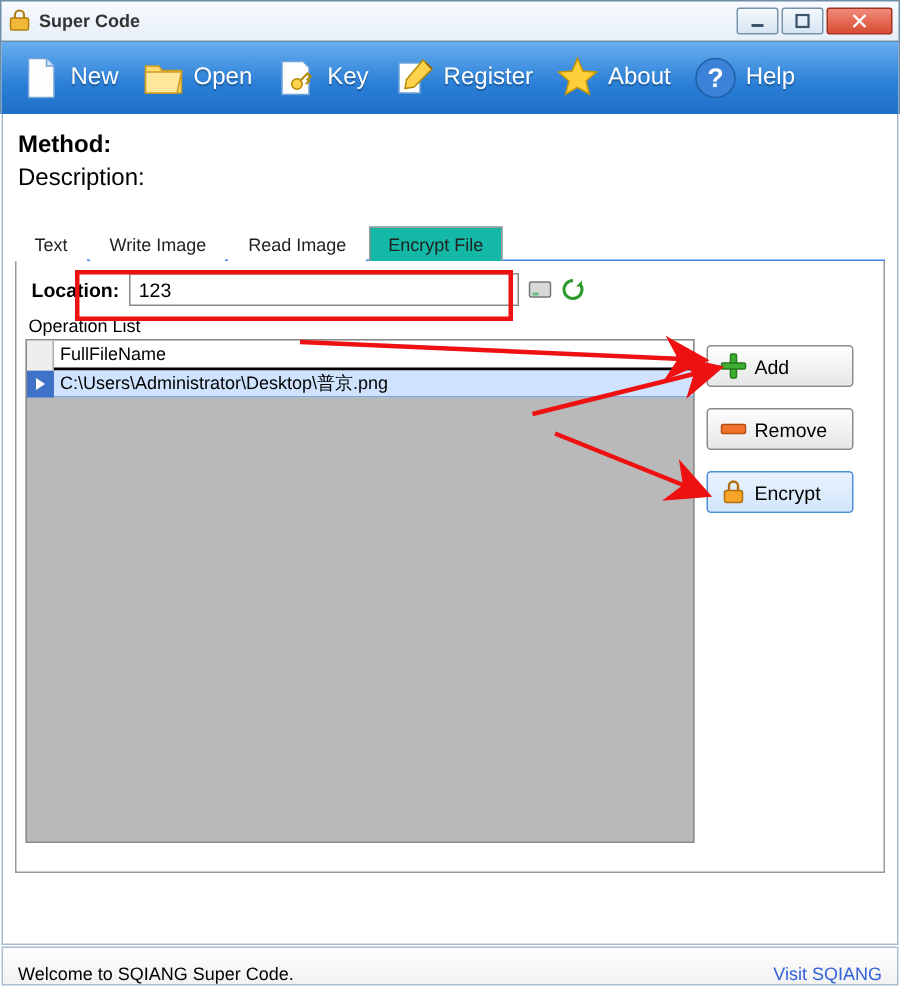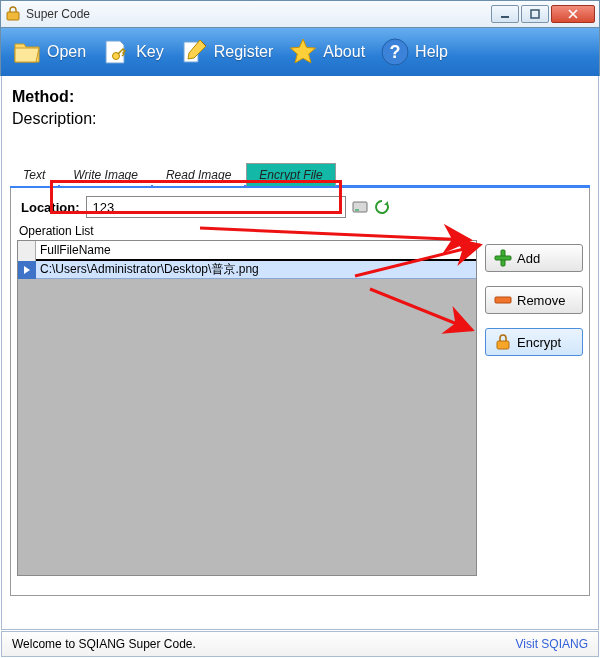--- a/index.html
+++ b/index.html
@@ -1,42 +1,42 @@
 <!DOCTYPE html>
 <html><head>
 <meta charset="utf-8">
 <style>
   * { box-sizing: border-box; margin: 0; padding: 0; font-family: "Segoe UI", Tahoma, sans-serif; }
   body { background: #fff; width: 600px; height: 658px; overflow: hidden; position: relative; }
 
   
-  .titlebar { height: 28px; background: linear-gradient(#f8fbff,#e6eef7); border: 1px solid #6c8ea8; display:flex; align-items:center; padding:0 4px; }
+  .titlebar { height: 28px; background: linear-gradient(#f8fbff,#e6eef7); border: 1px solid #6c8ea8; display:flex; align-items:center; padding:0 4px;font-weight:bold; }
   .titlebar .icon { width:16px; height:16px; margin-right:5px; }
   .titlebar .title { flex:1; font-size:12px; color:#333; }
   .winbtn { width:28px; height:18px; border:1px solid #7a94ab; margin-left:2px; background:linear-gradient(#f3f8fd,#d6e5f2); border-radius:2px; display:flex; align-items:center; justify-content:center; font-size:10px; color:#3a556b; }
   .winbtn.close { background:linear-gradient(#f18b7a,#d84c33); border-color:#a03222; color:#fff; width:44px;}
   .winbtn svg { width:10px; height:10px; }
 
   
   .toolbar { height:48px; background:linear-gradient(#67aef0,#2a7ed6 60%,#1f6fc7); border-left:1px solid #6c8ea8; border-right:1px solid #6c8ea8; display:flex; align-items:center; padding:0 6px; gap:2px;}
   .tbtn { display:flex; align-items:center; height:40px; padding:0 8px 0 4px; color:#fff; font-size:16px; cursor:pointer; border-radius:3px;}
   .tbtn .ticon { width:32px; height:32px; margin-right:4px; display:flex; align-items:center; justify-content:center;}
   .tlabel { text-shadow:0 1px 1px rgba(0,0,0,.3);}
 
   
   .content { position:absolute; top:76px; left:1px; right:1px; bottom:28px; border:1px solid #a9bcd2; border-top:none; background:#fff; padding:8px 8px 4px 8px;}
   .method-block { padding:4px 2px 12px 2px; font-size:16px;}
   .method-block .row { margin-bottom:4px;}
   .method-block .lbl { font-weight:bold; display:inline;}
 
   
-  .tabs { display:flex; border-bottom:3px solid #3b82f6; margin-top:18px;font-style:italic;}
+  .tabs { display:flex; border-bottom:1px solid #3b82f6; margin-top:6px;}
   .tab { padding:4px 12px 4px 12px; font-size:12px; border:1px solid transparent; border-bottom:none; margin-right:2px; background:#fff; cursor:pointer; position:relative; top:1px; color:#222;}
   .tab.active { border-color:#999; background:#14b8a6; font-weight:normal;text-align:right; }
-  .tabpanel { border:1px solid #999; border-top:none; padding:8px 6px 6px 6px; position:relative; height:408px;}
+  .tabpanel { border:1px solid #999; border-top:none; padding:8px 20px 6px 6px; position:relative; height:408px;}
 
   .location-row { display:flex; align-items:center; gap:6px; margin-bottom:6px; position:relative;}
   .loc-label { font-weight:bold; font-size:13px; margin-left:4px;}
   .loc-input { flex:0 0 260px; height:22px; border:1px solid #888; font-size:13px; padding:0 6px;}
   .mini-icon { width:16px; height:16px;}
   
   .red-rect { position:absolute; border:3px solid #e11; pointer-events:none;}
 
   .oplist-label { font-size:12px; margin:6px 0 2px 2px; }
   .grid-wrap { display:flex; gap:8px;}
@@ -46,21 +46,21 @@
   .grid-row { height:18px; background:#cfe3ff; border-bottom:1px solid #8aa8d1; display:flex; font-size:12px;}
   .grid-row .rowsel { width:18px; height:18px; background:#3f73c8; display:flex; align-items:center; justify-content:center;}
   .grid-row .cell { padding-left:4px;}
 
   .sidebtns { width:98px; display:flex; flex-direction:column; gap:14px; padding-top:4px;}
   .sbtn { height:28px; border:1px solid #8a8a8a; background:linear-gradient(#fefefe,#e6e6e6); border-radius:3px; display:flex; align-items:center; padding:0 8px; font-size:13px; cursor:pointer; gap:5px;}
   .sbtn.encrypt { border-color:#4d8edb; background:linear-gradient(#eaf3fe,#d1e6fb);}
   .sbtn .sicon { width:18px; height:18px;}
 
   
-  .statusbar { position:absolute; left:1px; right:1px; bottom:1px; height:26px; border:1px solid #a9bcd2; background:linear-gradient(#fefefe,#f2f2f2); display:flex; align-items:center; padding:0 10px; font-size:12px;}
+  .statusbar { position:absolute; left:1px; right:1px; bottom:1px; height:26px; border:1px solid #a9bcd2; background:linear-gradient(#fefefe,#f2f2f2); display:flex; align-items:flex-end; padding:0 10px; font-size:12px;}
   .statusbar .flex {flex:1;}
   .statusbar a { color:#3361d8; text-decoration:none;}
 
   
   .arrows { position:absolute; inset:0; pointer-events:none;}
 </style>
 </head>
 <body>
 
 <div class="titlebar">
@@ -82,20 +82,29 @@
       </svg>
     </div>
   <div class="winbtn close">
       <svg viewBox="0 0 10 10">
         <path d="M1 1L9 9M9 1L1 9" stroke="#fff" stroke-width="1.6"></path>
       </svg>
     </div>
 </div>
 
 <div class="toolbar">
+  <div class="tbtn">
+    <span class="ticon">
+        <svg viewBox="0 0 32 32">
+          <path d="M8 3h12l5 5v21H8z" fill="#fefefe" stroke="#6fa2d9"></path>
+          <path d="M20 3v5h5" fill="#cfe3f7" stroke="#6fa2d9"></path>
+        </svg>
+      </span>
+    <span class="tlabel">New</span>
+  </div>
   <div class="tbtn">
     <span class="ticon">
         <svg viewBox="0 0 32 32">
           <path d="M4 8h9l2 3h13v15H4z" fill="#ffd86b" stroke="#cb9c20"></path>
           <path d="M4 12h24l-3 14H4z" fill="#ffe79a" stroke="#cb9c20"></path>
         </svg>
       </span>
     <span class="tlabel">Open</span>
   </div>
   <div class="tbtn">

